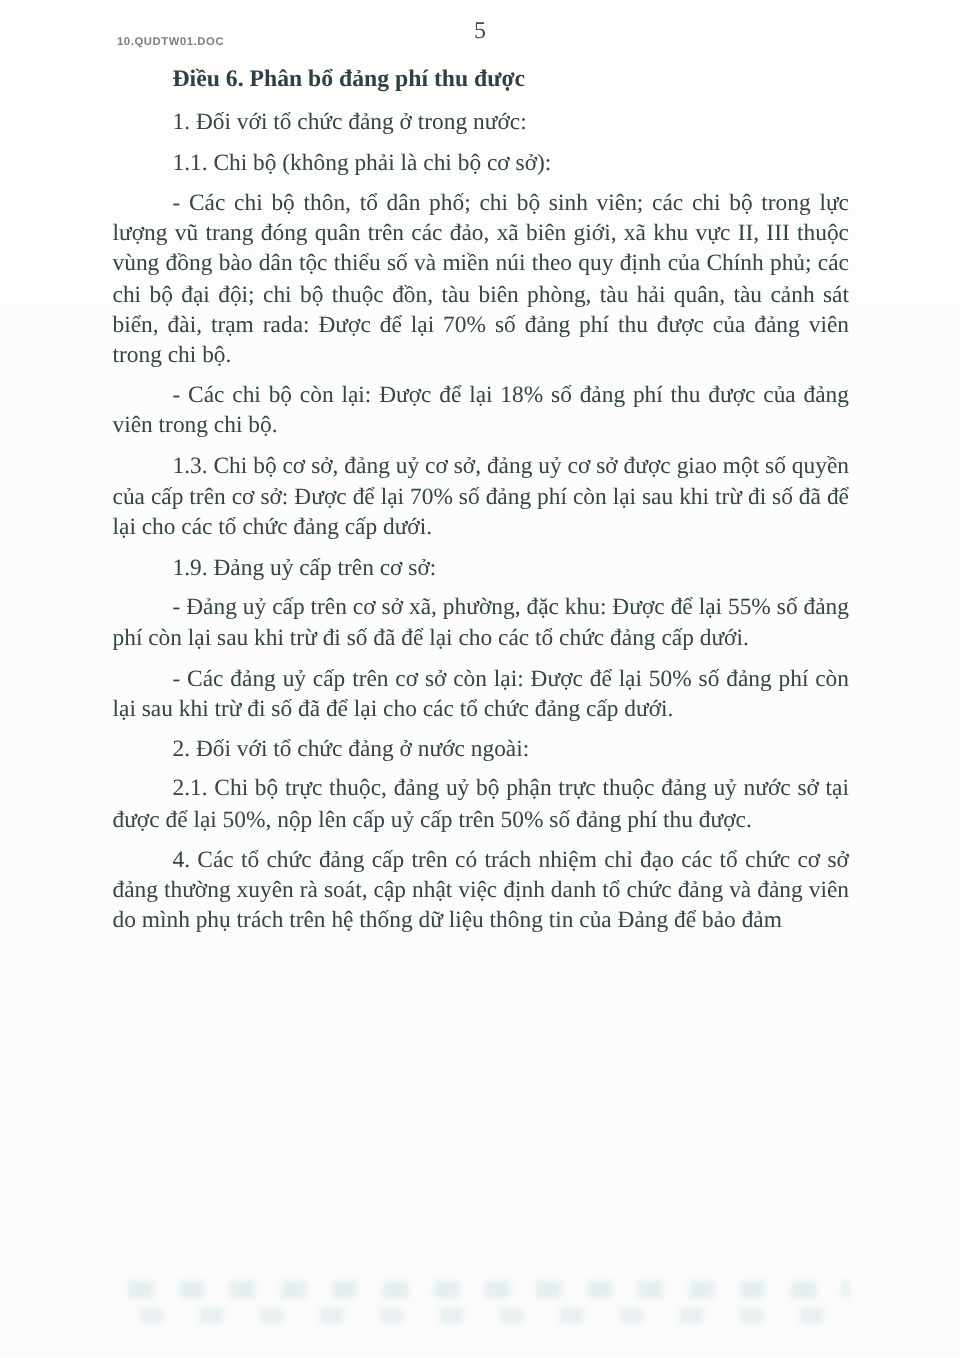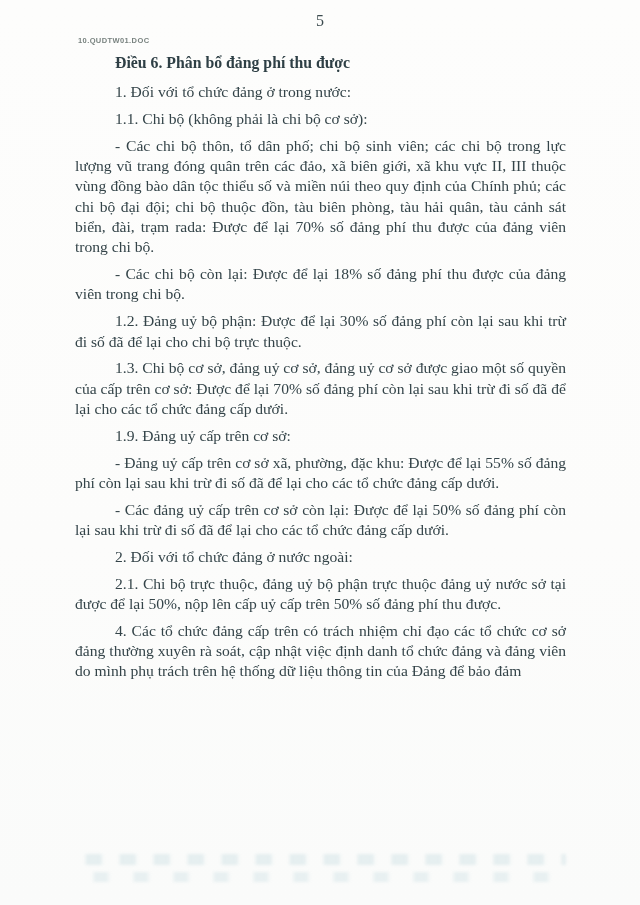--- a/index.html
+++ b/index.html
@@ -13,40 +13,40 @@
     height: 905px;
     margin: 0 auto;
     background: linear-gradient(180deg, #fdfdfc 0%, #fcfcfb 60%, #fafbfa 100%);
     overflow: hidden;
     font-family: "Liberation Serif", "DejaVu Serif", serif;
     color: #344449;
   }
   .doc-filename {
     position: absolute;
     left: 78px;
-    top: 36px;
+    top: 23px;
     font-family: "Liberation Sans", "DejaVu Sans", sans-serif;
     font-size: 7.5px;
     letter-spacing: 0.4px;
     color: #78827f;
     font-weight: bold;
   }
   .page-number {
     position: absolute;
     left: 0;
     right: 0;
     top: 12px;
     text-align: center;
     font-size: 16px;
     color: #3b4a4e;
   }
   .doc-body {
     position: absolute;
     left: 75px;
-    top: 53px;
+    top: 43px;
     width: 491px;
     font-size: 15.6px;
     line-height: 20.3px;
     text-align: justify;
   }
   .doc-title {
     font-size: 15.8px;
     font-weight: bold;
     margin: 0 0 9px 0;
     text-indent: 40px;
@@ -87,21 +87,20 @@
   <span class="page-number">5</span>
 
   <div class="doc-body">
     <p class="doc-title">Điều 6. Phân bổ đảng phí thu được</p>
 
     <div>
         <p class="para">1. Đối với tổ chức đảng ở trong nước:</p>
         <p class="para">1.1. Chi bộ (không phải là chi bộ cơ sở):</p>
         <p class="para">- Các chi bộ thôn, tổ dân phố; chi bộ sinh viên; các chi bộ trong lực lượng vũ trang đóng quân trên các đảo, xã biên giới, xã khu vực II, III thuộc vùng đồng bào dân tộc thiểu số và miền núi theo quy định của Chính phủ; các chi bộ đại đội; chi bộ thuộc đồn, tàu biên phòng, tàu hải quân, tàu cảnh sát biển, đài, trạm rada: Được để lại 70% số đảng phí thu được của đảng viên trong chi bộ.</p>
         <p class="para">- Các chi bộ còn lại: Được để lại 18% số đảng phí thu được của đảng viên trong chi bộ.</p>
-        <p class="para">1.2. Đảng uỷ bộ phận: Được để lại 30% số đảng phí còn lại sau khi trừ đi số đã để lại cho chi bộ trực thuộc.</p>
         <p class="para">1.3. Chi bộ cơ sở, đảng uỷ cơ sở, đảng uỷ cơ sở được giao một số quyền của cấp trên cơ sở: Được để lại 70% số đảng phí còn lại sau khi trừ đi số đã để lại cho các tổ chức đảng cấp dưới.</p>
         <p class="para">1.9. Đảng uỷ cấp trên cơ sở:</p>
         <p class="para">- Đảng uỷ cấp trên cơ sở xã, phường, đặc khu: Được để lại 55% số đảng phí còn lại sau khi trừ đi số đã để lại cho các tổ chức đảng cấp dưới.</p>
         <p class="para">- Các đảng uỷ cấp trên cơ sở còn lại: Được để lại 50% số đảng phí còn lại sau khi trừ đi số đã để lại cho các tổ chức đảng cấp dưới.</p>
         <p class="para">2. Đối với tổ chức đảng ở nước ngoài:</p>
         <p class="para">2.1. Chi bộ trực thuộc, đảng uỷ bộ phận trực thuộc đảng uỷ nước sở tại được để lại 50%, nộp lên cấp uỷ cấp trên 50% số đảng phí thu được.</p>
         <p class="para">4. Các tổ chức đảng cấp trên có trách nhiệm chỉ đạo các tổ chức cơ sở đảng thường xuyên rà soát, cập nhật việc định danh tổ chức đảng và đảng viên do mình phụ trách trên hệ thống dữ liệu thông tin của Đảng để bảo đảm</p>
       </div>
   </div>
 

